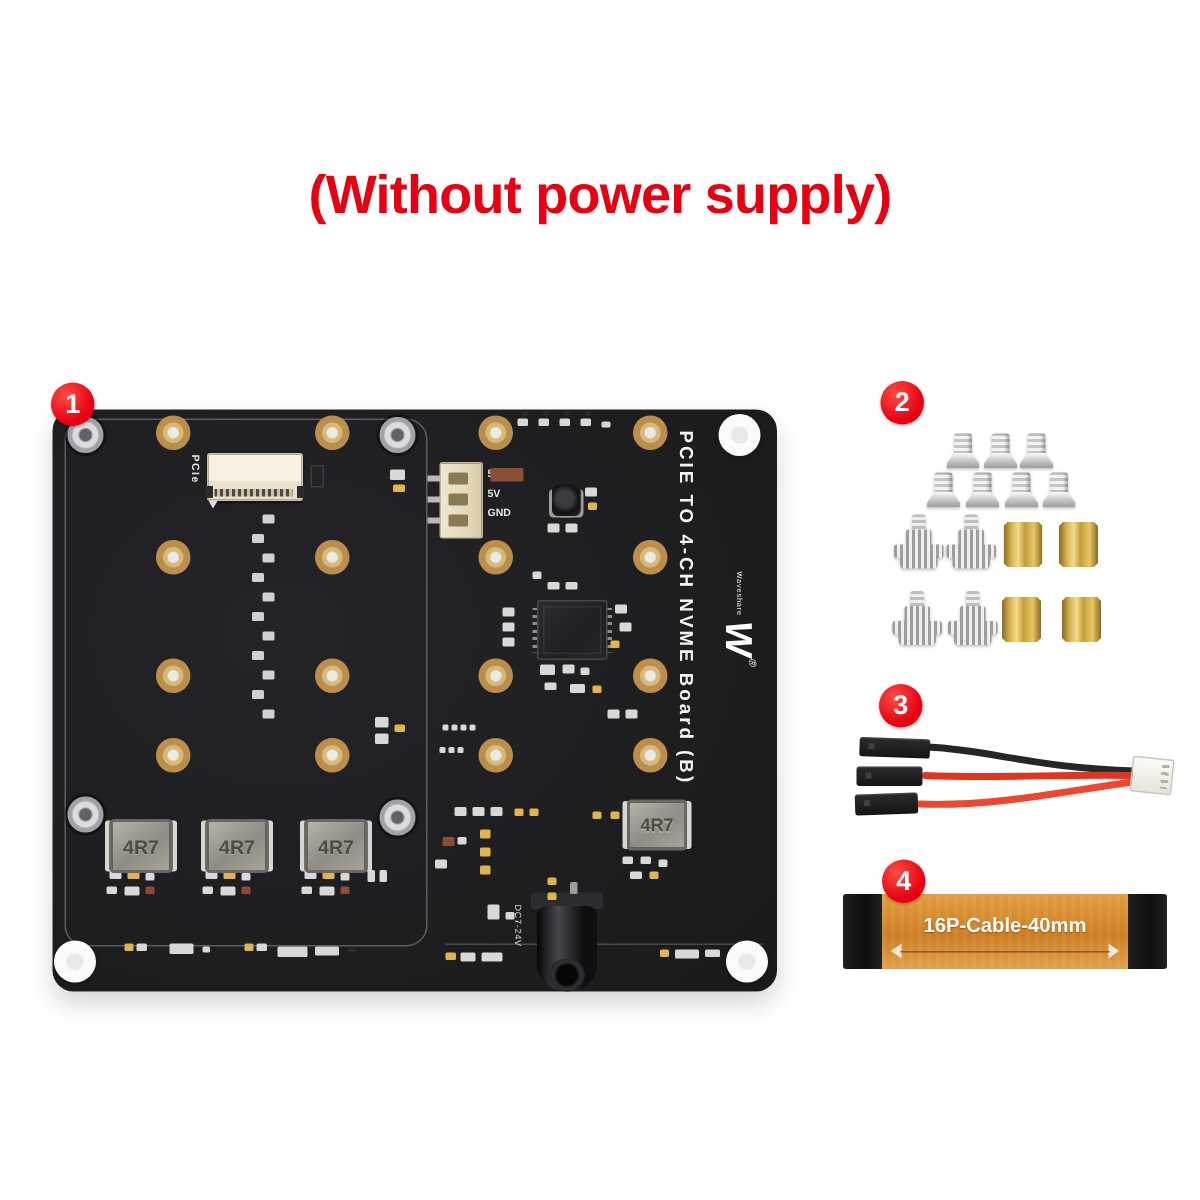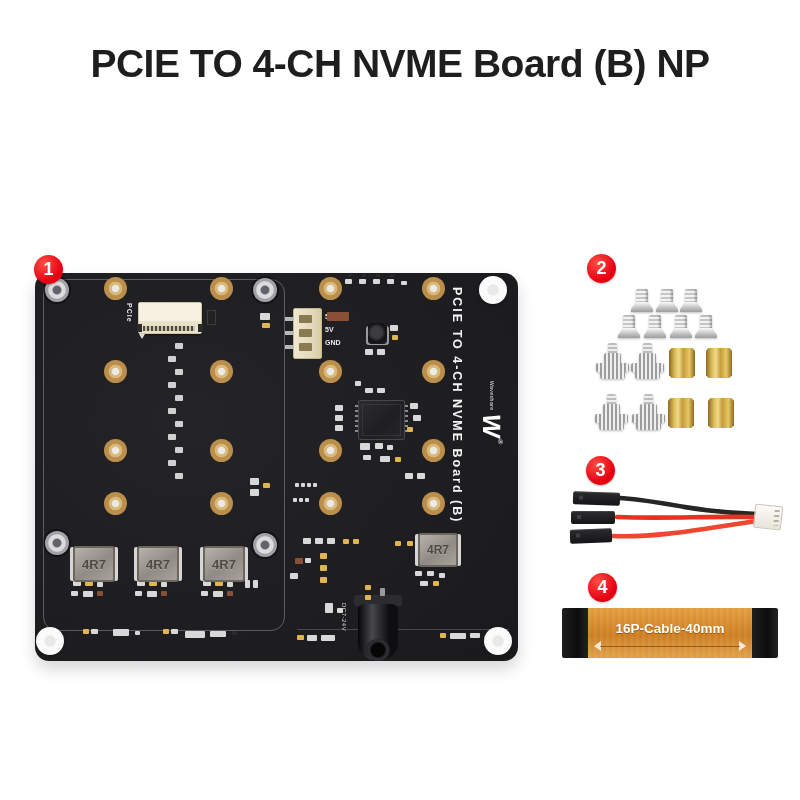--- a/index.html
+++ b/index.html
@@ -115,42 +115,42 @@
   .jumper{position:absolute;left:565px;top:450px;width:228px;height:108px;}
   .dp{position:absolute;border-radius:2px;background:linear-gradient(180deg,#2c2c2e,#151517);
       box-shadow:inset 0 1px 0 rgba(255,255,255,.12);}
   .dp::after{content:'';position:absolute;left:6px;top:4px;width:4px;height:4px;background:#3f3f42;}
   .jst{position:absolute;left:189px;top:55px;width:26px;height:22px;border-radius:2px;
       background:linear-gradient(180deg,#fcfbf7,#e7e4da);border:1px solid #c8c5ba;transform:rotate(6deg);}
   .jst::after{content:'';position:absolute;right:2px;top:3px;bottom:3px;width:5px;
       background:repeating-linear-gradient(180deg,#b5b1a3 0 2px,transparent 2px 5px);}
 
   
-  .ffc{position:absolute;left:558px;top:568px;width:232px;height:100px;}
+  .ffc{position:absolute;left:558px;top:556px;width:232px;height:100px;}
   .ffc-capL,.ffc-capR{position:absolute;top:40px;width:26px;height:50px;
       background:linear-gradient(90deg,#1f1f1f,#0d0d0d 60%,#232323);}
   .ffc-capL{left:4px;border-radius:2px 0 0 2px;}
   .ffc-capR{left:194px;border-radius:0 2px 2px 0;}
   .ffc-body{position:absolute;left:30px;top:40px;width:164px;height:50px;
       background:linear-gradient(180deg,#e29d3e,#cd7e22 55%,#e0a14b),
                  repeating-linear-gradient(90deg, rgba(255,255,255,.06) 0 3px, rgba(0,0,0,0) 3px 6px);
       background-blend-mode:overlay;}
   .ffc-label{position:absolute;left:30px;top:53px;width:164px;text-align:center;color:#fff;
       font-size:13.5px;font-weight:700;text-shadow:0 1px 1px rgba(110,55,0,.65);}
   .ffc-line{position:absolute;left:42px;top:78px;width:140px;height:1px;background:rgba(92,46,6,.55);}
   .arrow{position:absolute;top:73px;width:0;height:0;border-top:5px solid transparent;border-bottom:5px solid transparent;}
   .arrow-l{left:36px;border-right:7px solid #f5e9d8;}
   .arrow-r{left:181px;border-left:7px solid #f5e9d8;}
 </style>
 </head>
 <body>
 
 <div class="stage">
 
-  <div class="title">PCIE TO 4-CH NVME Board (B) NP</div>
+  <div class="subtitle">(Without power supply)</div>
 
   <div class="badge" style="left:34px;top:255px">1</div>
   <div class="badge" style="left:587px;top:254px">2</div>
   <div class="badge" style="left:586px;top:456px">3</div>
   <div class="badge" style="left:588px;top:573px">4</div>
 
   <div class="board" id="board">
     <div class="silk"></div>
     <div class="silk2"></div>
 

